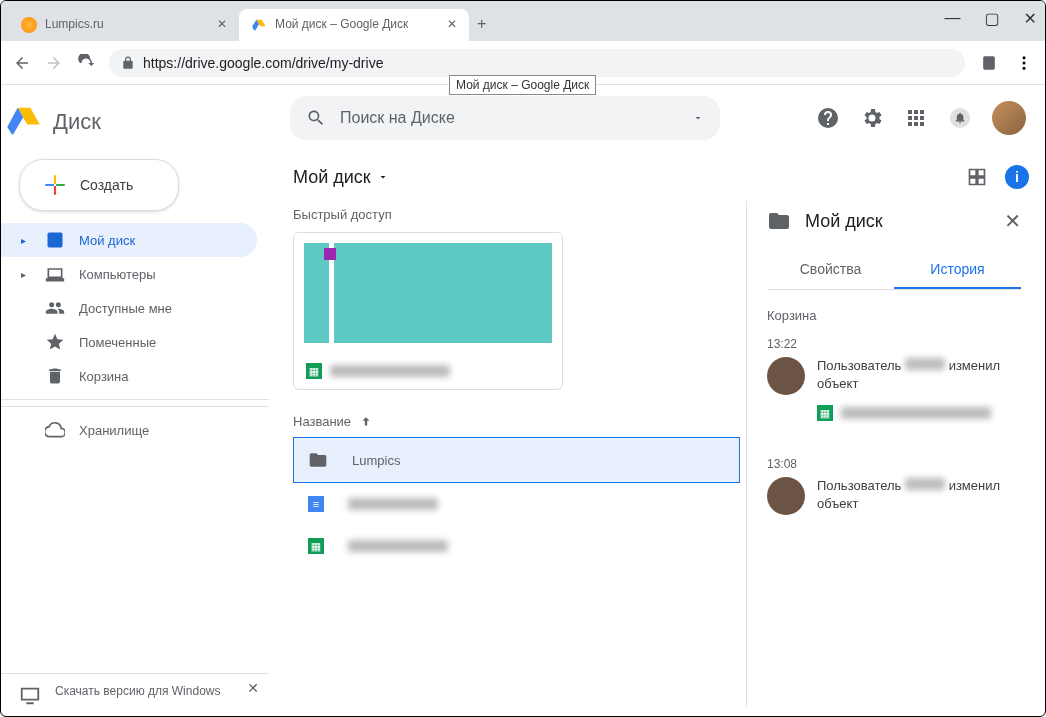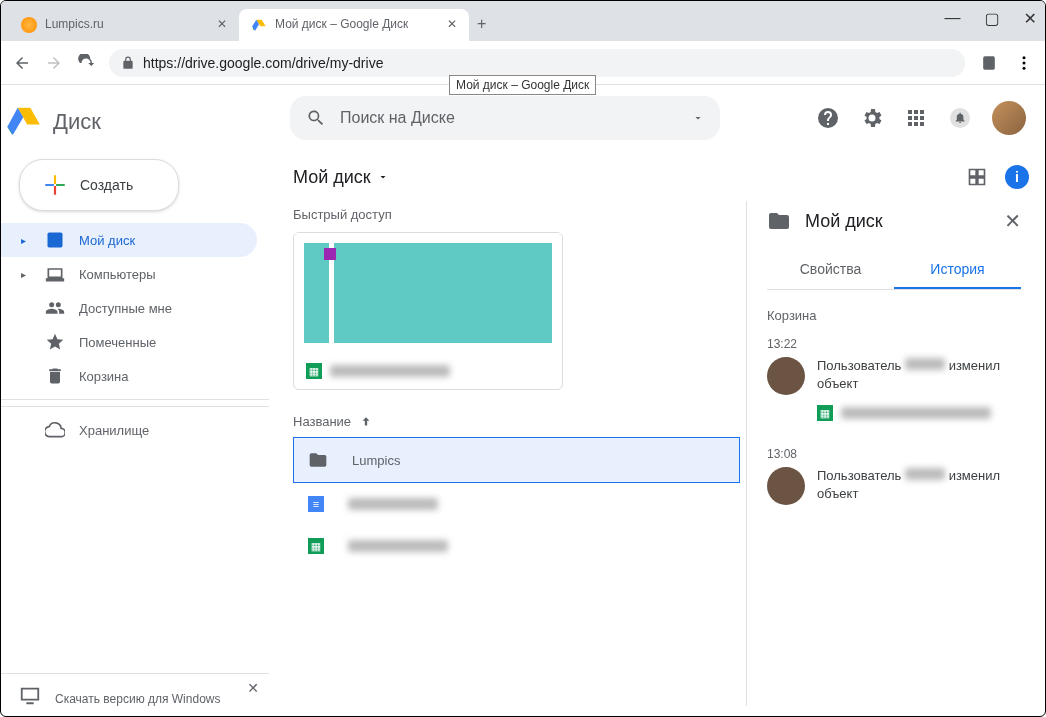--- a/index.html
+++ b/index.html
@@ -24,21 +24,21 @@
 .left { width:268px; padding:8px 0; border-right:none; position:relative; }
 .logo { display:flex; align-items:center; gap:10px; padding:10px 20px 18px 4px; }
 .logo-txt { font-size:22px; color:#5f6368; }
 .createbtn { margin:0 18px 12px 18px; background:#fff; border:1px solid #dadce0; border-radius:24px; padding:12px 22px; display:flex; align-items:center; gap:12px; font-size:14px; color:#3c4043; box-shadow:0 1px 3px rgba(0,0,0,0.15); cursor:pointer; width:160px; }
 .navitem { display:flex; align-items:center; gap:14px; padding:7px 20px; font-size:13px; color:#5f6368; cursor:pointer; border-radius:0 18px 18px 0; margin-right:12px; }
 .navitem.active { background:#e8f0fe; color:#1967d2; font-weight:500; }
 .navitem .arrow { width:10px; font-size:10px; }
 .navitem .nicon { width:20px; height:20px; color:#5f6368; flex-shrink:0; }
 .navitem.active .nicon svg { fill:#1967d2; }
 .divider { height:1px; background:#e0e0e0; margin:6px 0; }
-.dlbanner { position:absolute; bottom:0; left:0; right:0; border-top:1px solid #e0e0e0; padding:10px 18px; display:flex; align-items:flex-end; gap:14px; font-size:12px; color:#5f6368; }
+.dlbanner { position:absolute; bottom:0; left:0; right:0; border-top:1px solid #e0e0e0; padding:10px 18px; display:flex; align-items:flex-start; gap:14px; font-size:12px; color:#5f6368; }
 .dlbanner .dlclose { position:absolute; right:10px; top:6px; font-size:14px; cursor:pointer; }
 
 .topbar { position:absolute; left:290px; right:20px; top:96px; display:flex; align-items:center; gap:14px; }
 .search { flex:1; max-width:430px; display:flex; align-items:center; background:#f1f3f4; border-radius:16px; padding:12px 16px; gap:14px; color:#5f6368; font-size:16px; }
 .search .drop { margin-left:auto; }
 .hdricons { display:flex; align-items:center; gap:20px; margin-left:auto; }
 .hdricon { width:24px; height:24px; color:#5f6368; cursor:pointer; }
 .avatar { width:34px; height:34px; border-radius:50%; background:linear-gradient(135deg,#c4915a,#8b6341); }
 
 .main { flex:1; padding:76px 8px 0 24px; position:relative; overflow:hidden; }
@@ -331,21 +331,21 @@
             <span>Пользователь</span>
             <span class="blur"></span>
             <span>изменил объект</span>
           </div>
         </div>
         <div class="hist-file">
           <span class="sheetsicon-bg">▦</span>
           <span class="blur" style="width:150px"></span>
         </div>
 
-        <div class="hist-time" style="margin-top:26px">13:08</div>
+        <div class="hist-time" style="margin-top:36px">13:08</div>
         <div class="hist-item">
           <div class="hist-av"></div>
           <div class="hist-txt">
             <span>Пользователь</span>
             <span class="blur"></span>
             <span>изменил объект</span>
           </div>
         </div>
       </div>
     </div>

